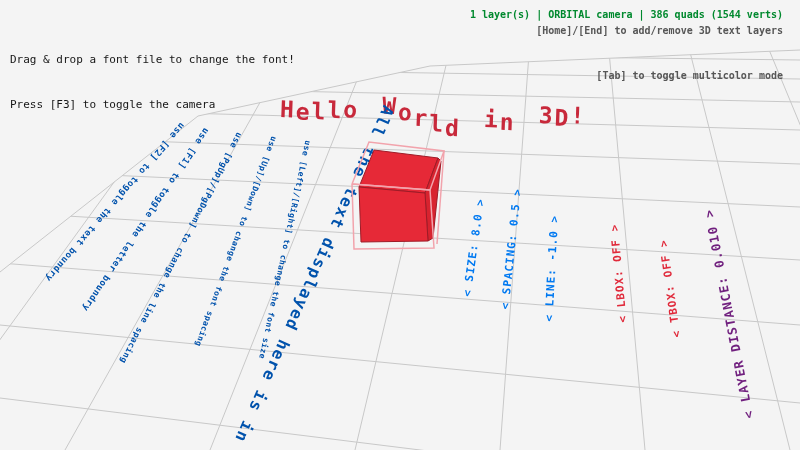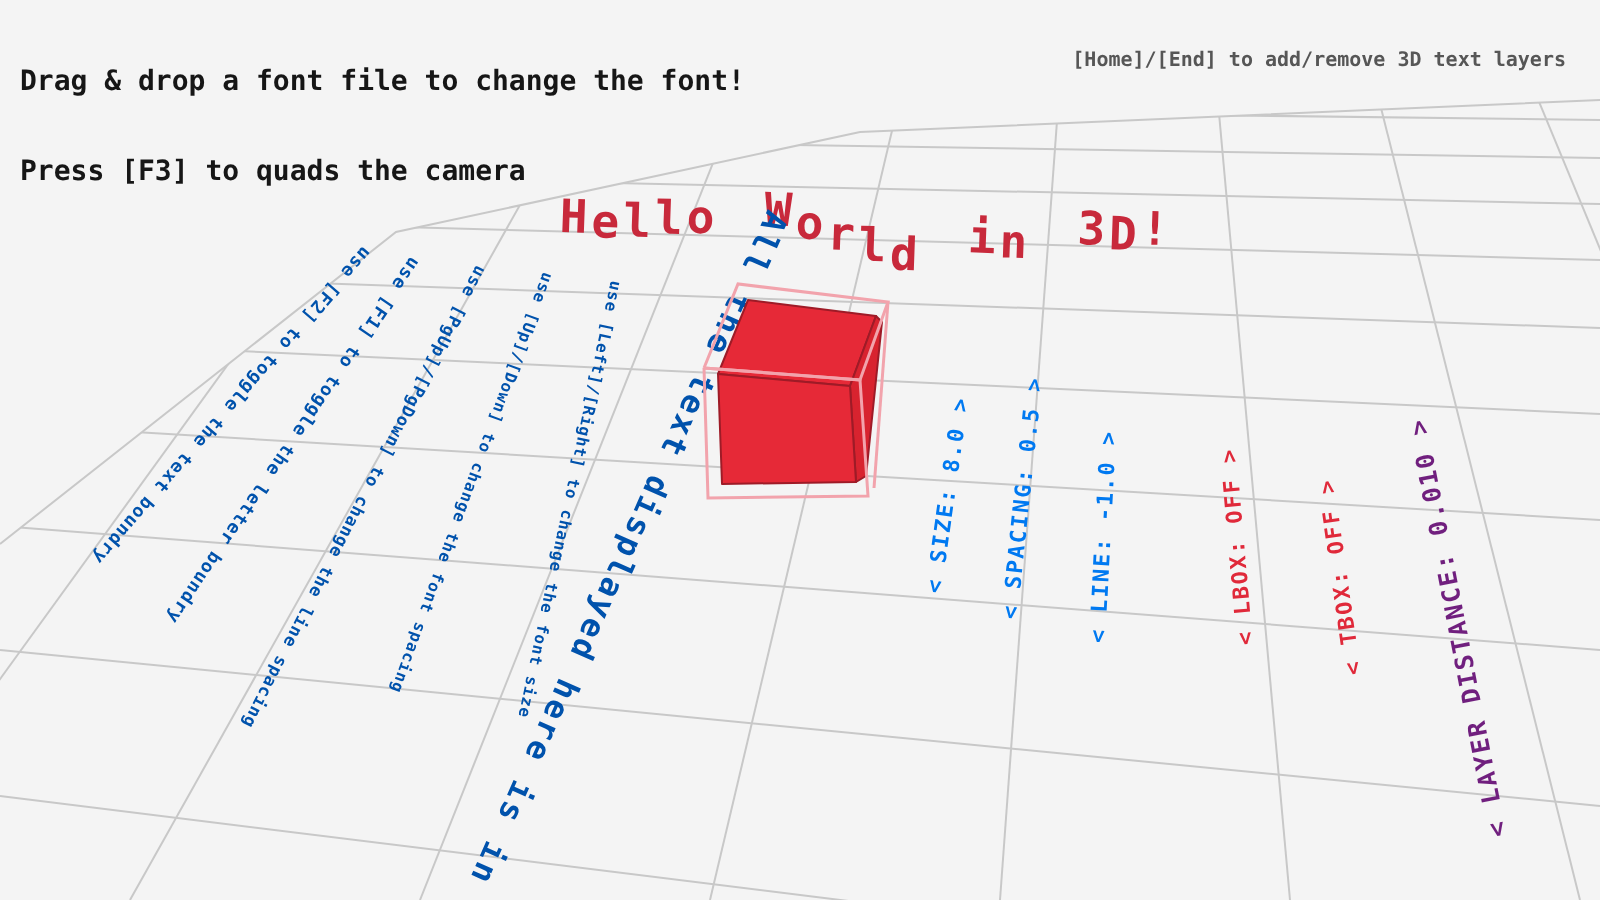--- a/index.html
+++ b/index.html
@@ -33,21 +33,21 @@
   #p5 { left:749px; top:411px; transform:rotate(-101deg); font-size:12.5px; }
 
   #hello { left:280px; top:94px; font-size:23px; letter-spacing:2px;
            word-spacing:7px; color:#C8293B; transform:rotate(2deg); }
   #hello span { display:inline-block; }
 
   
   .hud { position:absolute; z-index:5; }
   #fps { left:10px; top:8px; font-size:20px; font-weight:bold;
          letter-spacing:2px; color:#00A32F; }
-  .linfo { left:10px; font-size:14px; font-weight:bold; color:#161616; }
+  .linfo { left:10px; font-size:11px; font-weight:normal; color:#161616;margin-top:20px; }
   #l0 { top:33px; } #l1 { top:49px; } #l2 { top:78px; }
   .rline { right:17px; font-size:10px; font-weight:bold; text-align:right; }
   #rstats { top:9px; color:#00892E; }
   .rhelp { color:#565656; }
   #r0 { top:25px; } #r1 { top:40px; } #r2 { top:55px; } #r3 { top:70px; }
 </style>
 </head>
 <body>
 
 <div class="stage">
@@ -105,17 +105,19 @@
       <polygon points="425,193 438,158 441,161 433,238 428,241" fill="#D8232F" stroke="#9E1B27" stroke-width="1" stroke-linejoin="round"></polygon>
       <polygon points="359,187 425,193 428,241 361,242" fill="#E62937" stroke="#9E1B27" stroke-width="1" stroke-linejoin="round"></polygon>
       <polyline points="352,184 369,142 444,151 430,190 352,184" fill="none" stroke="#F2A3AC" stroke-width="1.5"></polyline>
       <polyline points="352,184 430,190 434,248 354,249 352,184" fill="none" stroke="#F2A3AC" stroke-width="1.5"></polyline>
       <line x1="444" y1="151" x2="437" y2="244" stroke="#F2A3AC" stroke-width="1.5"></line>
     </g>
   </svg>
 
 
   <div class="hud linfo" id="l0">Drag &amp; drop a font file to change the font!</div>
-  <div class="hud linfo" id="l2">Press [F3] to quads the camera</div>
+  <div class="hud linfo" id="l2">Press [F3] to toggle the camera</div>
 
+  <div class="hud rline" id="rstats">1 layer(s) | ORBITAL camera |  386 quads (1544 verts)</div>
   <div class="hud rline rhelp" id="r0">[Home]/[End] to add/remove 3D text layers</div>
+  <div class="hud rline rhelp" id="r3">[Tab] to toggle multicolor mode</div>
 
 </div>
 
 </body></html>

